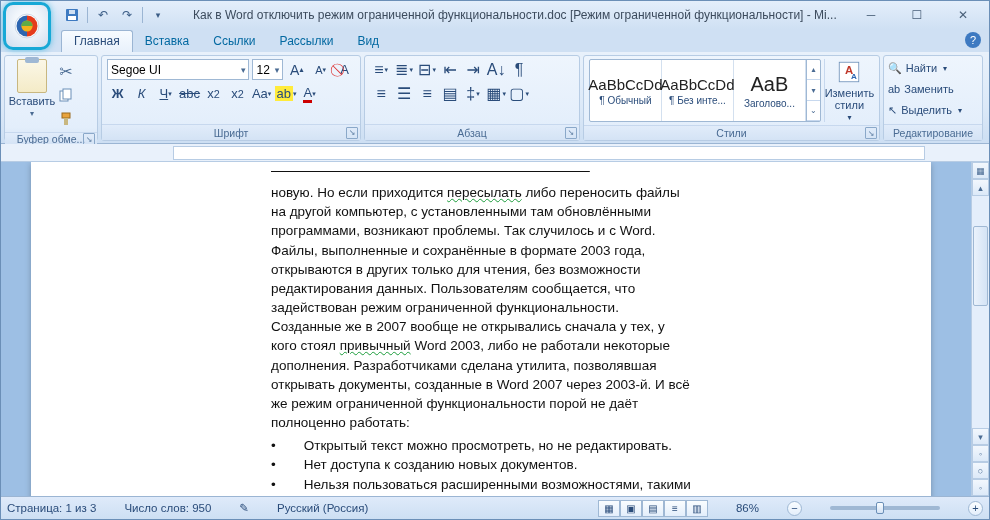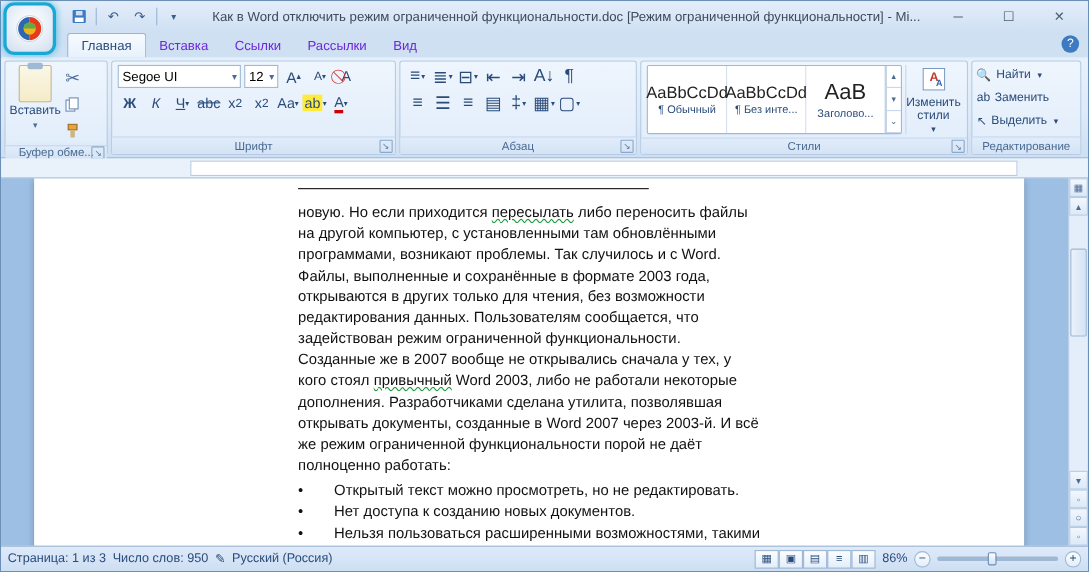--- a/index.html
+++ b/index.html
@@ -12,21 +12,21 @@
   .office-btn svg{width:28px;height:28px}
   .qat{margin-left:58px;display:flex;align-items:center;gap:6px}
   .qat-item{width:18px;height:18px;display:flex;align-items:center;justify-content:center;color:#3b5d86}
   .qat-sep{width:1px;height:16px;background:#9bb5d3}
   .title-text{flex:1;text-align:left;margin-left:26px;white-space:nowrap;overflow:hidden;text-overflow:ellipsis}
   .win-controls{display:flex;gap:2px;margin-left:auto}
   .win-controls div{width:44px;height:20px;display:flex;align-items:center;justify-content:center;color:#4a6079}
 
   
   .tabs{height:23px;display:flex;align-items:flex-end;padding-left:60px;background:#cfe0f3;position:relative}
-  .tab{padding:3px 12px 4px;font-size:12px;color:#6d28d9;border-radius:3px 3px 0 0;cursor:default}
+  .tab{padding:3px 12px 4px;font-size:12px;color:#0369a1;border-radius:3px 3px 0 0;cursor:default}
   .tab.active{background:linear-gradient(#f7fbff,#e8f1fb);border:1px solid #9bb5d3;border-bottom:none;color:#2a4c7a;font-weight:500}
   .help-icon{position:absolute;right:8px;top:3px;width:16px;height:16px;border-radius:50%;background:#3e7ac1;color:#fff;font-size:11px;display:flex;align-items:center;justify-content:center}
 
   
   .ribbon{height:92px;background:linear-gradient(#e8f1fb,#dce9f8 60%,#cddff3);border-top:1px solid #e9f1fb;border-bottom:1px solid #9bb5d3;display:flex;padding:2px 3px}
   .group{border:1px solid #b7cce4;border-radius:3px;background:linear-gradient(#eef5fd,#e3eefb 85%,#d6e5f6);display:flex;flex-direction:column;margin-right:3px}
   .group-body{flex:1;display:flex;padding:3px 5px;gap:2px}
   .group-label{height:16px;font-size:10.5px;color:#4a6b93;text-align:center;border-top:1px solid #c7d8ee;display:flex;align-items:center;justify-content:center;position:relative;background:linear-gradient(#e1ecfa,#d4e3f5)}
   .group-label .launcher{position:absolute;right:2px;width:12px;height:12px;border:1px solid #8aa8c9;border-radius:1px;font-size:8px;display:flex;align-items:center;justify-content:center;color:#5a7ba0}
 
@@ -82,21 +82,21 @@
   .vscroll .thumb{position:absolute;left:1px;right:1px;top:30px;height:80px;background:linear-gradient(90deg,#eaf2fc,#d4e3f5);border:1px solid #9fb8d4;border-radius:2px}
   .page{margin:0 0 0 30px;width:900px;background:#fff;box-shadow:0 2px 6px rgba(0,0,0,.25);padding:0 240px 20px 240px;font-size:13.5px;color:#111;line-height:1.42}
   .page p{margin-bottom:2px}
   .wavy{text-decoration:underline wavy #1a9c3a;text-decoration-thickness:1px}
   .page ul{list-style:none;margin:4px 0}
   .page li{display:flex}
   .page li:before{content:"•";margin:0 28px 0 0}
   .page li span{display:block}
 
   
-  .status{height:23px;background:linear-gradient(#dfeafa,#cddff3);border-top:1px solid #9bb5d3;display:flex;align-items:center;font-size:11.5px;color:#2a4c7a;padding:0 6px;gap:6px}
+  .status{height:23px;background:linear-gradient(#dfeafa,#cddff3);border-top:1px solid #9bb5d3;display:flex;align-items:center;font-size:11.5px;color:#2a4c7a;padding:0 6px;gap:28px}
   .status .spacer{flex:1}
   .view-btns{display:flex;gap:0}
   .view-btns div{width:22px;height:17px;border:1px solid #9fb8d4;background:linear-gradient(#fafdff,#e3eefb);display:flex;align-items:center;justify-content:center;font-size:10px}
   .zoom-slider{width:110px;height:4px;background:#9fb8d4;position:relative;border-radius:2px}
   .zoom-slider .knob{position:absolute;left:42%;top:-4px;width:8px;height:12px;background:linear-gradient(#fafdff,#d4e3f5);border:1px solid #6b8fb7;border-radius:2px}
   .zoom-btn{width:15px;height:15px;border:1px solid #9fb8d4;border-radius:50%;display:flex;align-items:center;justify-content:center;font-size:11px;background:linear-gradient(#fafdff,#e3eefb)}
 </style>
 </head>
 <body>
 
@@ -171,21 +171,21 @@
       <div class="group-label">
           <span>Буфер обме...</span>
           <div class="launcher">↘</div>
         </div>
     </div>
 
     <div class="group" style="width:260px">
       <div class="group-body">
           <div class="font-col" style="width:100%">
         <div class="font-row">
-          <div class="combo" style="width:112px">
+          <div class="combo" style="width:143px">
                 <span>Segoe UI</span>
                 <span class="dd">▾</span>
               </div>
           <div class="combo" style="width:31px">
                 <span>12</span>
                 <span class="dd">▾</span>
               </div>
           <div class="fbtn" style="font-size:14px">A<sup style="font-size:8px">▴</sup></div>
           <div class="fbtn" style="font-size:11px">A<sup style="font-size:7px">▾</sup></div>
           <div class="fbtn">

